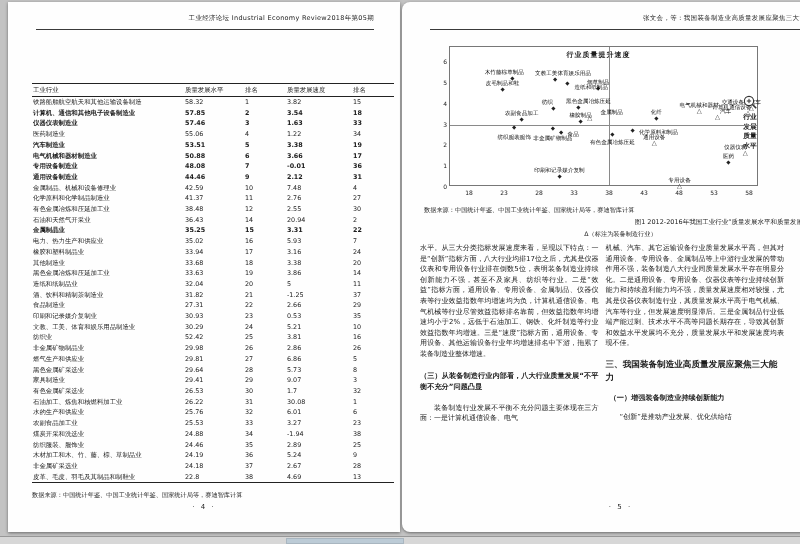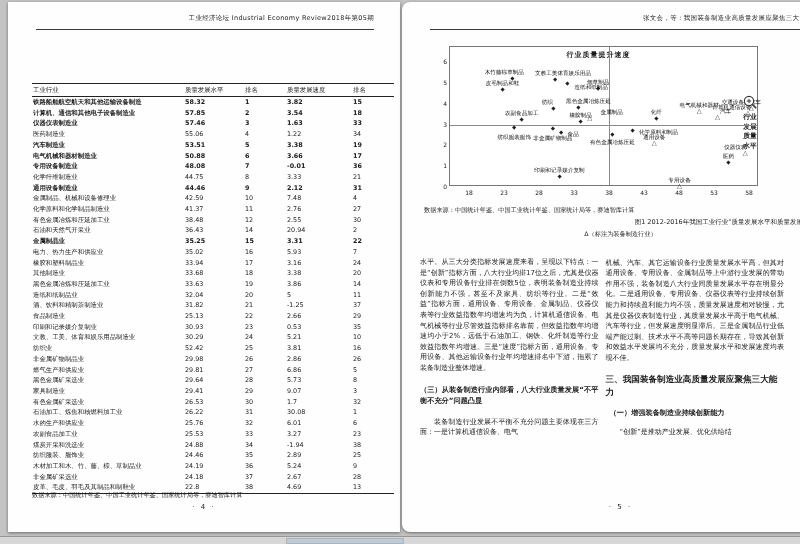--- a/index.html
+++ b/index.html
@@ -34,21 +34,21 @@
   .refline-h{position:absolute;left:0;right:0;height:1px;background:#8a8a8a;}
   .marker{position:absolute;width:8px;height:8px;text-align:center;line-height:8px;color:#222;}
   .marker.diamond{font-size:5.5px;}
   .marker.triangle{font-size:6.5px;color:#444;}
   .ptlabel{position:absolute;transform:translateX(-50%);font-size:5.6px;line-height:6px;white-space:nowrap;color:#111;}
   .fig-source{position:absolute;top:204px;left:22px;font-size:6.2px;}
   .fig-caption{position:absolute;top:216px;left:0;right:0;text-align:right;font-size:6.5px;}
   .fig-note{position:absolute;top:228px;left:0;right:0;text-align:center;font-size:6.2px;}
 
   
-  .cols{position:absolute;top:255px;left:18px;width:364px;display:flex;gap:7px;align-items:center;}
+  .cols{position:absolute;top:241px;left:18px;width:364px;display:flex;gap:7px;}
   .col{flex:1;min-width:0;}
   .para{font-size:7px;line-height:10.6px;text-align:justify;}
   .para.indent{text-indent:14px;}
   .h-sub{font-weight:bold;font-size:7.2px;line-height:11.5px;margin:10px 0 10px;text-align:justify;}
   .h-big{font-weight:bold;font-size:8.6px;line-height:13px;margin:9px 0 8px;}
   .h-sub2{font-weight:bold;font-size:7.2px;line-height:11px;margin:8px 0 9px;padding-left:4px;}
 
   
   .zoom-cursor{position:absolute;left:341px;top:93px;width:15px;height:15px;}
   .scrollbar{position:absolute;left:0;right:0;bottom:0;height:8px;background:#d7d7d7;border-top:1px solid #979797;}
@@ -76,21 +76,21 @@
     <thead>
       <tr>
         <th>工业行业</th>
         <th>质量发展水平</th>
         <th>排名</th>
         <th>质量发展速度</th>
         <th>排名</th>
       </tr>
     </thead>
     <tbody>
-        <tr style="font-weight: bold;">
+        <tr style="font-weight: normal;">
           <td>铁路船舶航空航天和其他运输设备制造</td>
           <td>58.32</td>
           <td>1</td>
           <td>3.82</td>
           <td>15</td>
         </tr>
         <tr style="font-weight: bold;">
           <td>计算机、通信和其他电子设备制造业</td>
           <td>57.85</td>
           <td>2</td>
@@ -125,27 +125,20 @@
           <td>3.66</td>
           <td>17</td>
         </tr>
         <tr style="font-weight: bold;">
           <td>专用设备制造业</td>
           <td>48.08</td>
           <td>7</td>
           <td>-0.01</td>
           <td>36</td>
         </tr>
-        <tr>
-          <td>化学纤维制造业</td>
-          <td>44.75</td>
-          <td>8</td>
-          <td>3.33</td>
-          <td>21</td>
-        </tr>
         <tr style="font-weight: bold;">
           <td>通用设备制造业</td>
           <td>44.46</td>
           <td>9</td>
           <td>2.12</td>
           <td>31</td>
         </tr>
         <tr>
           <td>金属制品、机械和设备修理业</td>
           <td>42.59</td>
@@ -218,21 +211,21 @@
         </tr>
         <tr>
           <td>酒、饮料和精制茶制造业</td>
           <td>31.82</td>
           <td>21</td>
           <td>-1.25</td>
           <td>37</td>
         </tr>
         <tr>
           <td>食品制造业</td>
-          <td>25.13</td>
+          <td>27.31</td>
           <td>22</td>
           <td>2.66</td>
           <td>29</td>
         </tr>
         <tr>
           <td>印刷和记录媒介复制业</td>
           <td>30.93</td>
           <td>23</td>
           <td>0.53</td>
           <td>35</td>

